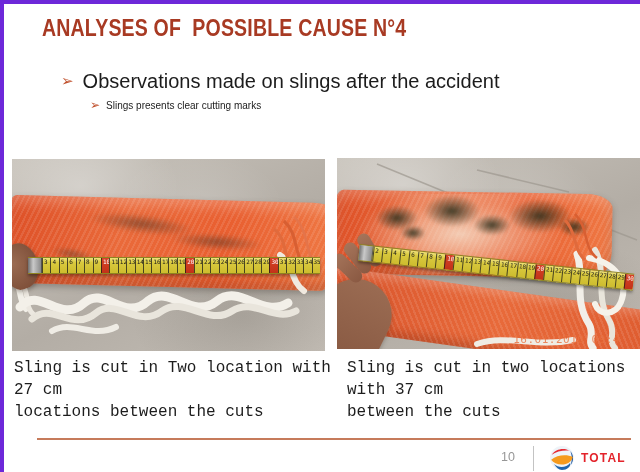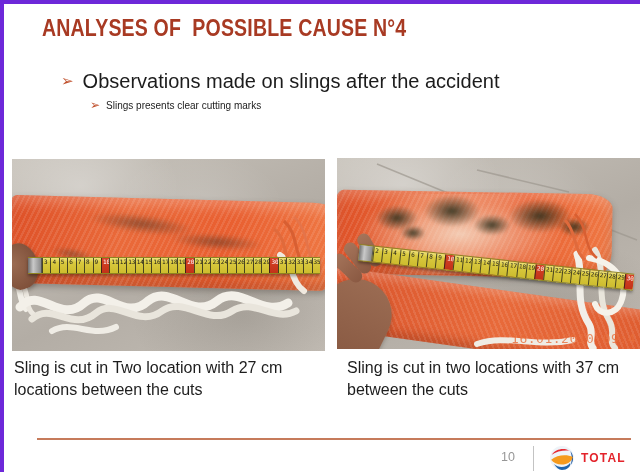--- a/index.html
+++ b/index.html
@@ -82,25 +82,25 @@
     box-shadow:0 2px 3px rgba(0,0,0,.35); }
   .tape-0 { left:16px; top:98px; width:292px; }
   .tape-1 { left:22px; top:86px; width:276px; transform:rotate(6.2deg); transform-origin:left center; }
   .tape-tip { flex:0 0 13px; background:linear-gradient(90deg,#6f6f6f,#c9c9c9 40%,#8a8a8a);
     border-right:1px solid #555; }
   .tape-cells { flex:1; display:flex; overflow:hidden; }
   .cm { flex:1 1 0; border-left:1px solid rgba(25,25,25,.75); font-size:6px; line-height:8px;
     color:#1a1a1a; padding-left:1px; overflow:hidden; font-family:"DejaVu Sans Mono", monospace; }
   .cm.red { background:linear-gradient(#d64227,#c23318); color:#fff; }
 
-  .timestamp { position:absolute; right:4px; bottom:3px; font-size:13px; letter-spacing:.5px;
+  .timestamp { position:absolute; right:20px; bottom:3px; font-size:11px; letter-spacing:.5px;
     color:#e8703d; opacity:.8; filter:blur(.6px); font-family:"DejaVu Sans Mono", monospace; }
 
   
-  .caption { position:absolute; font-size:16px; line-height:22px; color:#1d1d1d; }
+  .caption { position:absolute; font-size:16px; line-height:22px; color:#1d1d1d;font-family:Liberation Mono, monospace; }
   .caption-0 { left:10px;  top:353px; width:318px; }
   .caption-1 { left:343px; top:353px; width:300px; }
 
   
   .footer-rule { position:absolute; left:33px; top:434px; width:594px; height:2px; background:#C67B5B; }
   .page-number { position:absolute; left:497px; top:446px; font-size:12.5px; color:#979797; }
   .footer-divider { position:absolute; left:529px; top:442px; width:1px; height:25px; background:#c3c3c3; }
   .logo { position:absolute; left:545px; top:441px; height:26px; display:flex; align-items:center; }
   .logo-text { font-size:12px; font-weight:bold; color:#e3232b; letter-spacing:1.2px; margin-left:6px; }
 </style>

